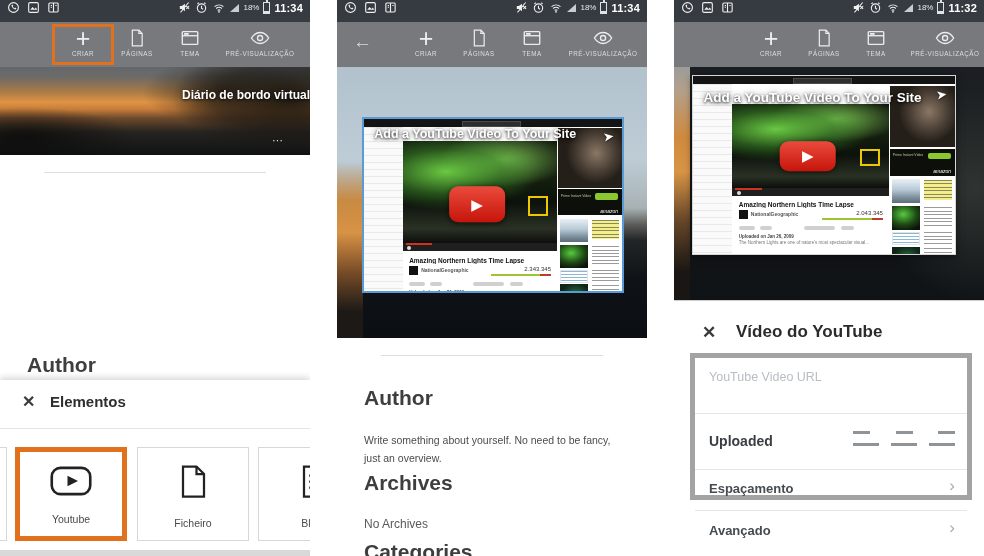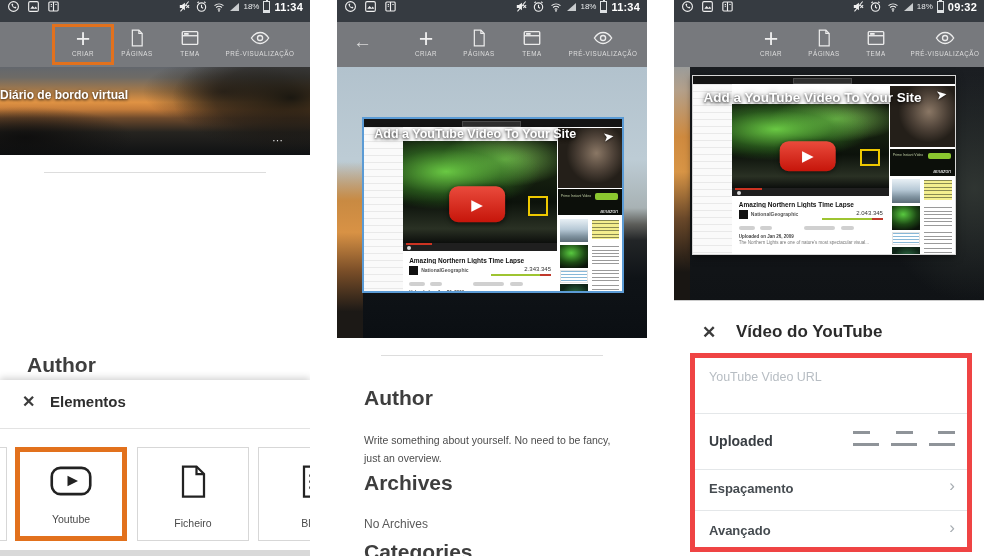--- a/index.html
+++ b/index.html
@@ -4,21 +4,21 @@
 <style>
   * { margin:0; padding:0; box-sizing:border-box; }
   html,body { background:#fff; }
   .stage { position:relative; width:984px; height:556px; background:#fff; overflow:hidden;
            font-family:"Liberation Sans", sans-serif; }
   .panel { position:absolute; top:0; width:310px; height:556px; background:#fff; overflow:hidden; }
   #p1{left:0} #p2{left:337px} #p3{left:674px}
 
   
   .statusbar { position:absolute; top:0; left:0; right:0; height:22px; background:#363b41;
-               display:flex; align-items:flex-start; gap:7px; padding:0 7px; z-index:40; }
+               display:flex; align-items:flex-end; gap:7px; padding:8px 7px; z-index:40; }
   .sb-ic svg{ display:block; }
   .sb-right { margin-left:auto; display:flex; align-items:center; gap:4px; }
   .sb-pct { font-size:8px; color:#e6e8ea; }
   .sb-time { font-size:11px; font-weight:700; color:#fff; letter-spacing:.2px; }
   .tri { width:0; height:0; border-left:9px solid transparent; border-bottom:8px solid #c9ccce; display:block; }
   .batt { position:relative; width:7px; height:12px; border:1px solid #dfe2e4; display:block;
           background:linear-gradient(0deg,#dfe2e4 22%,transparent 22%); }
   .batt::before { content:""; position:absolute; top:-3px; left:1.5px; width:2.5px; height:2px; background:#dfe2e4; }
 
   
@@ -31,22 +31,22 @@
   #p1 .hl-box { left:52px; top:2px; width:62px; height:41px; }
   .tb-back { position:absolute; left:16px; top:9px; font-size:19px; color:#d9d9d9; }
 
   
   .photo { position:absolute; left:0; right:0; }
   .photo1 { top:67px; height:88px; background:
       radial-gradient(55% 90% at 94% 35%, rgba(18,18,14,.95) 0%, rgba(25,22,18,.55) 45%, transparent 70%),
       radial-gradient(40% 60% at 72% 28%, rgba(30,26,20,.75), transparent 65%),
       radial-gradient(50% 50% at 8% 80%, rgba(10,10,10,.8), transparent 70%),
       linear-gradient(180deg,#63676d 0%,#6e6b66 12%,#a97a47 28%,#e09344 40%,#c67d3a 48%,#6e4a2c 58%,#262420 74%,#0f1113 100%); }
-  .site-title { position:absolute; left:0; right:0; top:21px; text-align:left; color:#fff;
-                font-size:12px; font-weight:700; text-shadow:0 1px 3px rgba(0,0,0,.85); }
+  .site-title { position:absolute; left:0; right:0; top:21px; text-align:right; color:#fff;
+                font-size:12px; font-weight:700; text-shadow:0 1px 3px rgba(0,0,0,.85);padding-left:20px; }
   .photo-dots { position:absolute; right:26px; bottom:8px; color:#ddd; font-size:11px; letter-spacing:1px; }
 
   .photo2 { top:67px; height:271px; background:
       linear-gradient(180deg,#b2c2cd 0%,#bdccd5 34%,#a8b2b4 52%,#5d5e5a 58%,#222527 64%,#0f1317 78%,#0b0f13 100%); }
   .photo2::before { content:""; position:absolute; left:0; top:95px; width:26px; bottom:0;
       background:linear-gradient(180deg,transparent 0%,#c98a42 22%,#d89245 40%,#7a4e28 62%,#1c1916 85%); }
 
   .photo3 { top:67px; height:233px; background:
       radial-gradient(45% 70% at 97% 52%, rgba(52,58,54,.85), transparent 70%),
       linear-gradient(180deg,#1b1e22 0%,#14171a 50%,#101316 100%); }
@@ -151,21 +151,21 @@
                       text-shadow:0 1px 3px rgba(0,0,0,.8), 0 0 6px rgba(0,0,0,.45); }
   #p2 .yt-overlay-title { top:4.5%; font-size:12.5px; }
   #p3 .yt-overlay-title { top:8%; font-size:13.5px; }
   .yt-share { position:absolute; top:6%; right:3%; color:#fff; font-size:13px; transform:rotate(-8deg);
               text-shadow:0 1px 2px rgba(0,0,0,.6); }
 
   
   .sheet3 { top:300px; height:256px; background:#fff; border-top:1px solid #ccc; z-index:20; }
   .sheet3 .sheet-close { left:28px; top:21px; font-size:17px; }
   .sheet3 .sheet-title { left:62px; top:21px; font-size:17px; color:#2b2b2b;text-align:center; }
-  .form { position:absolute; left:16px; right:12px; top:52px; height:199px; border:5px solid #ef4444; background:#fff; }
+  .form { position:absolute; left:16px; right:12px; top:52px; height:147px; border:5px solid #a3a3a3; background:#fff; }
   .url-input { position:absolute; left:14px; right:14px; top:12px; border:none; outline:none; background:transparent;
                font-size:12.5px; color:#444; font-family:"Liberation Sans", sans-serif; }
   .url-input::placeholder { color:#b7bdc3; opacity:1; }
   .f-div { position:absolute; left:0; right:0; height:1px; background:#e4e7e9; }
   .d1{top:55px} .d2{top:111px} .d3{top:152px}
   .row-label { position:absolute; left:14px; color:#454b50; }
   .lbl-pos { top:75px; font-size:14px; font-weight:700; color:#393e43; }
   .lbl-esp { top:123px; font-size:13px; font-weight:600; }
   .lbl-av  { top:165px; font-size:13px; font-weight:600; }
   .align-group { position:absolute; top:73px; right:12px; display:flex; gap:12px; }
@@ -520,21 +520,21 @@
               <circle cx="7" cy="11.4" r="1" fill="#f0f0f0" stroke="none"></circle>
             </svg>
           </span>
         <span>
             <span class="tri"></span>
           </span>
         <span class="sb-pct">18%</span>
         <span>
             <span class="batt"></span>
           </span>
-        <span class="sb-time">09:32</span>
+        <span class="sb-time">11:32</span>
       </span>
     </header>
 
     <nav class="toolbar">
       <div class="tb-item" style="left:97px">
         <div class="tb-ic">
             <span class="tb-plus">+</span>
           </div>
         <div class="tb-label">CRIAR</div>
       </div>

